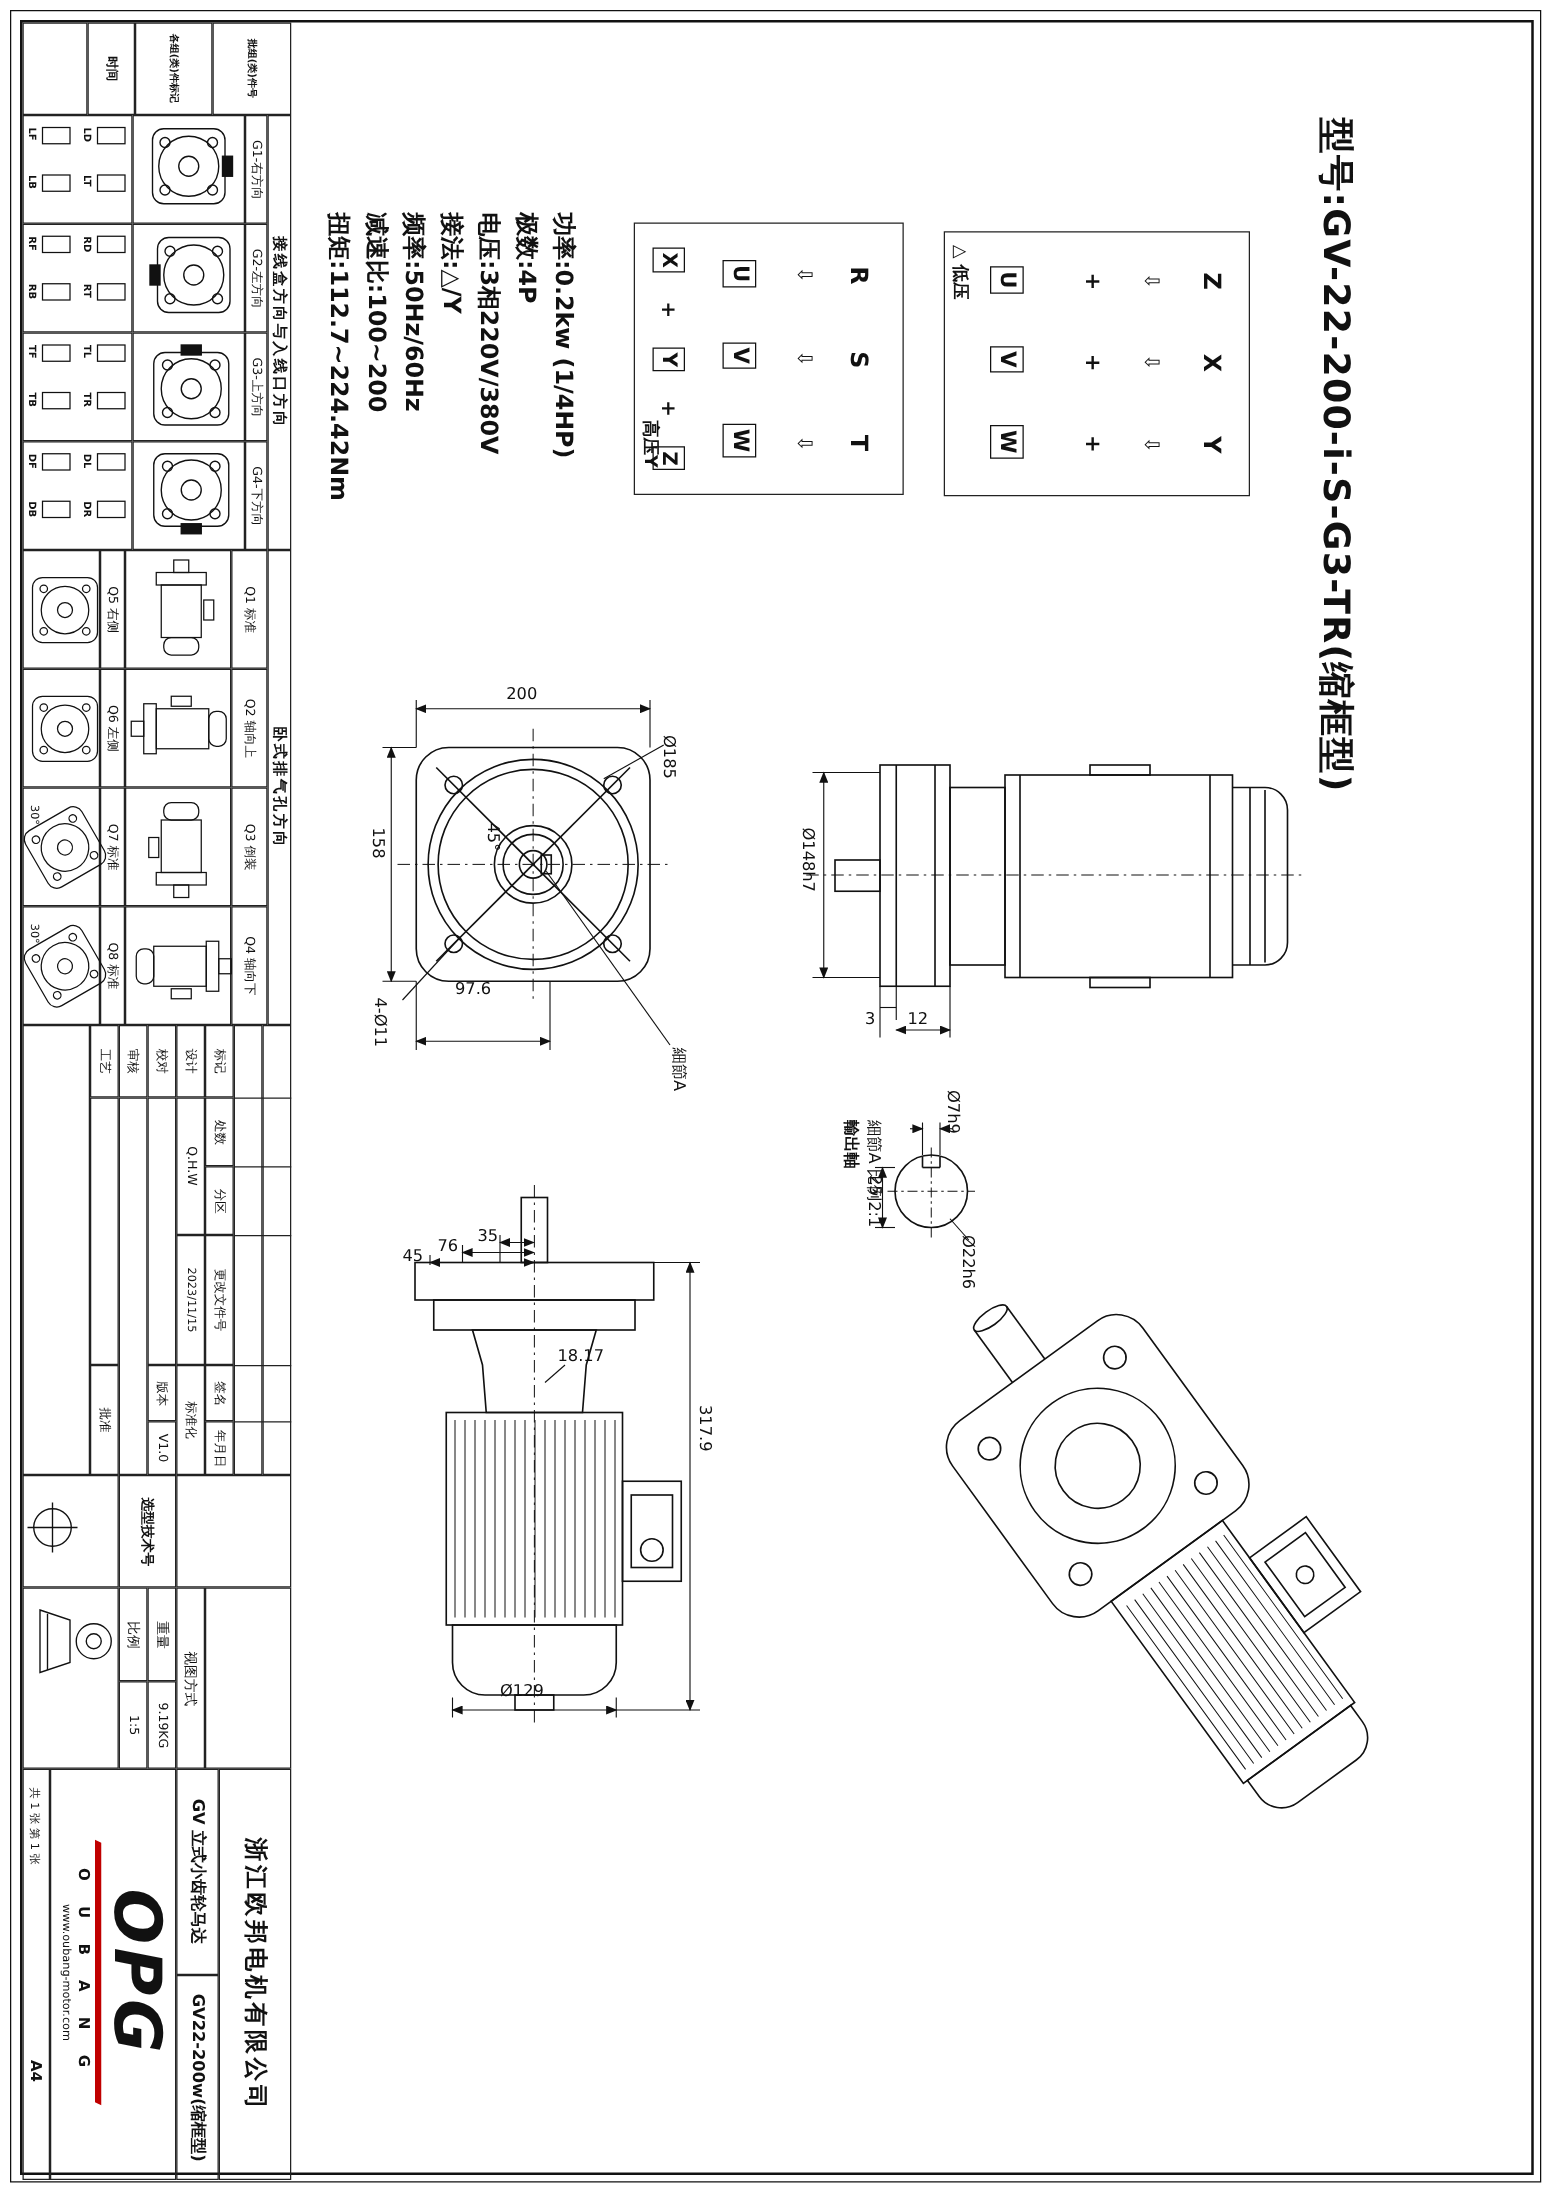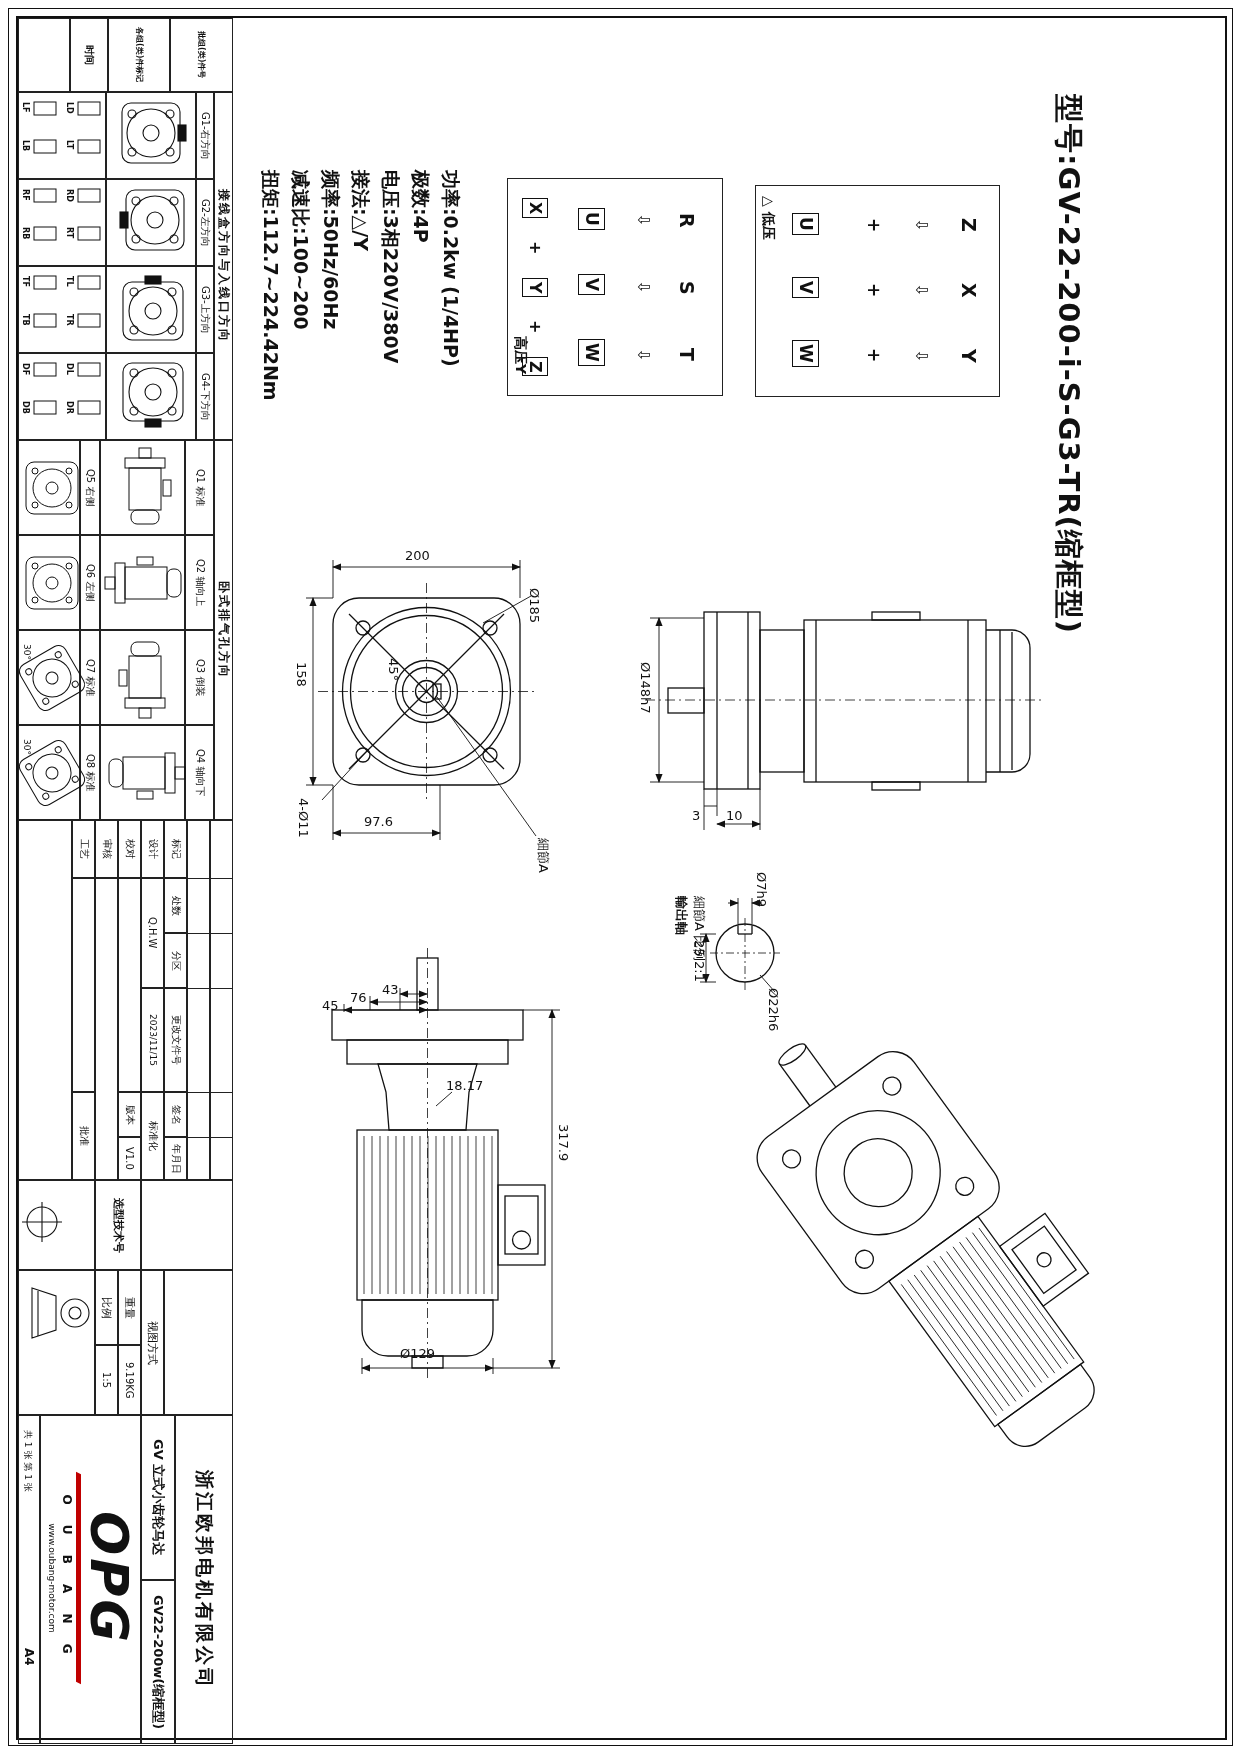--- a/index.html
+++ b/index.html
@@ -170,34 +170,34 @@
   <span class="lbox">V</span>
   <span class="lbox">W</span>
 </div>
 <div class="abs vt" style="left:759px;top:196px;font-size:14px;font-weight:700">△ 低压</div>
 
 <div class="abs dim" style="left:405px;top:548px">200</div>
 <div class="abs vt dim" style="left:294px;top:662px">158</div>
 <div class="abs vt dim" style="left:527px;top:588px">Ø185</div>
 <div class="abs vt dim" style="left:386px;top:658px">45°</div>
 <div class="abs vt dim" style="left:296px;top:798px">4-Ø11</div>
-<div class="abs dim" style="left:364px;top:814px">97.6</div>
+<div class="abs dim" style="left:364px;top:784px">97.6</div>
 <div class="abs vt dim" style="left:534px;top:838px">細節A</div>
 
 <div class="abs vt dim" style="left:638px;top:662px">Ø148h7</div>
 <div class="abs dim" style="left:692px;top:808px">3</div>
-<div class="abs dim" style="left:726px;top:808px">10</div>
+<div class="abs dim" style="left:726px;top:808px">12</div>
 
 <div class="abs vt dim" style="left:672px;top:896px;font-weight:700">輸出軸</div>
 <div class="abs vt dim" style="left:690px;top:896px">細節A 比例2:1</div>
 <div class="abs vt dim" style="left:754px;top:872px">Ø7h9</div>
 <div class="abs vt dim" style="left:692px;top:940px">25</div>
 <div class="abs vt dim" style="left:766px;top:988px">Ø22h6</div>
 
-<div class="abs dim" style="left:382px;top:982px">43</div>
+<div class="abs dim" style="left:382px;top:982px">35</div>
 <div class="abs dim" style="left:350px;top:990px">76</div>
 <div class="abs dim" style="left:322px;top:998px">45</div>
 <div class="abs dim" style="left:446px;top:1078px">18.17</div>
 <div class="abs vt dim" style="left:556px;top:1124px">317.9</div>
 <div class="abs dim" style="left:400px;top:1346px">Ø129</div>
 
 <div class="cellL" style="left:210px;top:820px;width:23px;height:360px"></div>
 <div class="cellL" style="left:187px;top:820px;width:23px;height:360px"></div>
 <div class="abs thin" style="left:187px;top:878px;width:46px;height:1px"></div>
 <div class="abs thin" style="left:187px;top:933px;width:46px;height:1px"></div>

